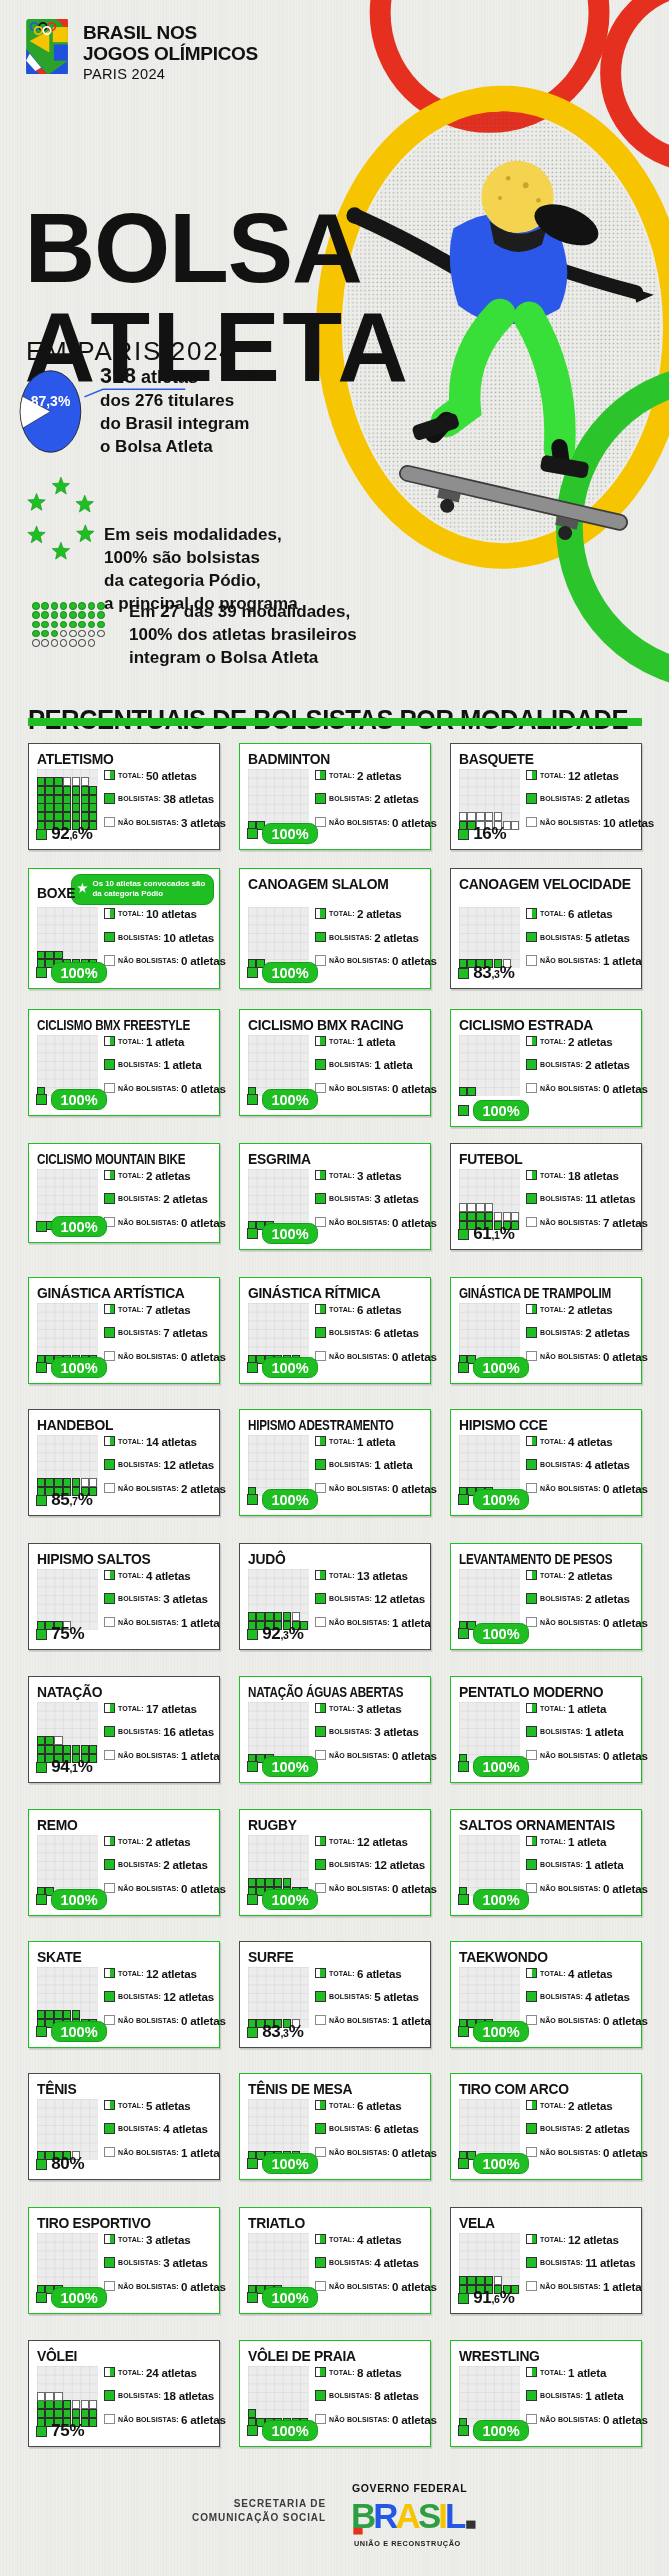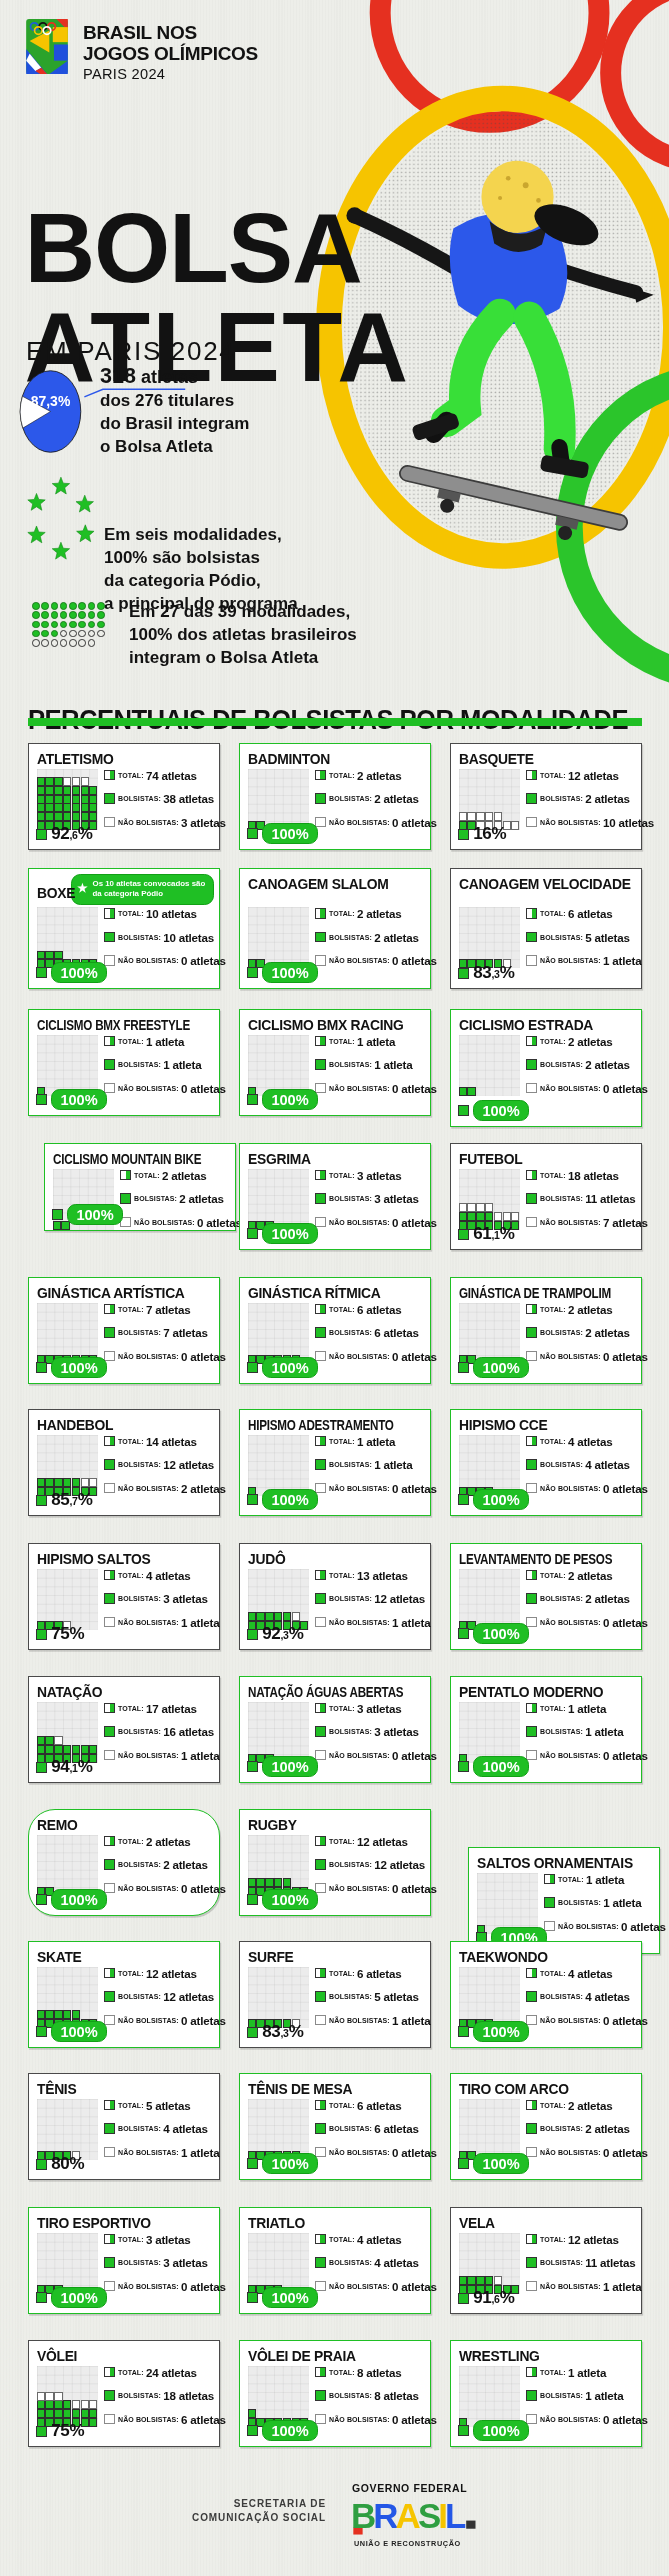--- a/index.html
+++ b/index.html
@@ -284,21 +284,21 @@
           <span class="wsq g" style="left:8.7px;bottom:44px"></span>
           <span class="wsq g" style="left:17.5px;bottom:44px"></span>
           <span class="wsq w" style="left:26px;bottom:44px"></span>
           <span class="wsq w" style="left:35px;bottom:44px"></span>
           <span class="wsq w" style="left:44px;bottom:44px"></span>
         </div>
      <div class="legend">
        <div class="lrow">
             <span class="lic lic-t"></span>
             <span class="llab">TOTAL:</span>
-            <span class="lval">74 atletas</span>
+            <span class="lval">50 atletas</span>
           </div>
        <div class="lrow">
             <span class="lic lic-b"></span>
             <span class="llab">BOLSISTAS:</span>
             <span class="lval">38 atletas</span>
           </div>
        <div class="lrow">
             <span class="lic lic-n"></span>
             <span class="llab">NÃO BOLSISTAS:</span>
             <span class="lval">3 atletas</span>
@@ -547,21 +547,21 @@
             <span class="lic lic-n"></span>
             <span class="llab">NÃO BOLSISTAS:</span>
             <span class="lval">0 atletas</span>
           </div>
      </div>
      <div class="pctrow">
           <span class="psq"></span>
           <span class="pill">100%</span>
         </div>
       </div>
-      <div class="card full" style="left: 44px; top: 1143px; height: 88px;">
+      <div class="card full" style="left: 28px; top: 1143px; height: 100px;">
         <div class="ctitle long">CICLISMO MOUNTAIN BIKE</div>
      <div class="waffle">
           <span class="wsq g" style="left:0px;bottom:0px"></span>
           <span class="wsq g" style="left:8.7px;bottom:0px"></span>
         </div>
      <div class="legend">
        <div class="lrow">
             <span class="lic lic-t"></span>
             <span class="llab">TOTAL:</span>
             <span class="lval">2 atletas</span>
@@ -1034,21 +1034,21 @@
             <span class="lic lic-n"></span>
             <span class="llab">NÃO BOLSISTAS:</span>
             <span class="lval">0 atletas</span>
           </div>
      </div>
      <div class="pctrow">
           <span class="psq"></span>
           <span class="pill">100%</span>
         </div>
       </div>
-      <div class="card full" style="left: 28px; top: 1809px; height: 107px; border-radius: 27px;">
+      <div class="card full" style="left: 28px; top: 1809px; height: 107px;">
         <div class="ctitle">REMO</div>
      <div class="waffle">
           <span class="wsq g" style="left:0px;bottom:0px"></span>
           <span class="wsq g" style="left:8.7px;bottom:0px"></span>
         </div>
      <div class="legend">
        <div class="lrow">
             <span class="lic lic-t"></span>
             <span class="llab">TOTAL:</span>
             <span class="lval">2 atletas</span>
@@ -1100,21 +1100,21 @@
             <span class="lic lic-n"></span>
             <span class="llab">NÃO BOLSISTAS:</span>
             <span class="lval">0 atletas</span>
           </div>
      </div>
      <div class="pctrow">
           <span class="psq"></span>
           <span class="pill">100%</span>
         </div>
       </div>
-      <div class="card full" style="left: 468px; top: 1809px; height: 107px; margin-top: 38px;">
+      <div class="card full" style="left: 450px; top: 1809px; height: 107px;">
         <div class="ctitle">SALTOS ORNAMENTAIS</div>
      <div class="waffle">
           <span class="wsq g" style="left:0px;bottom:0px"></span>
         </div>
      <div class="legend">
        <div class="lrow">
             <span class="lic lic-t"></span>
             <span class="llab">TOTAL:</span>
             <span class="lval">1 atleta</span>
           </div>

